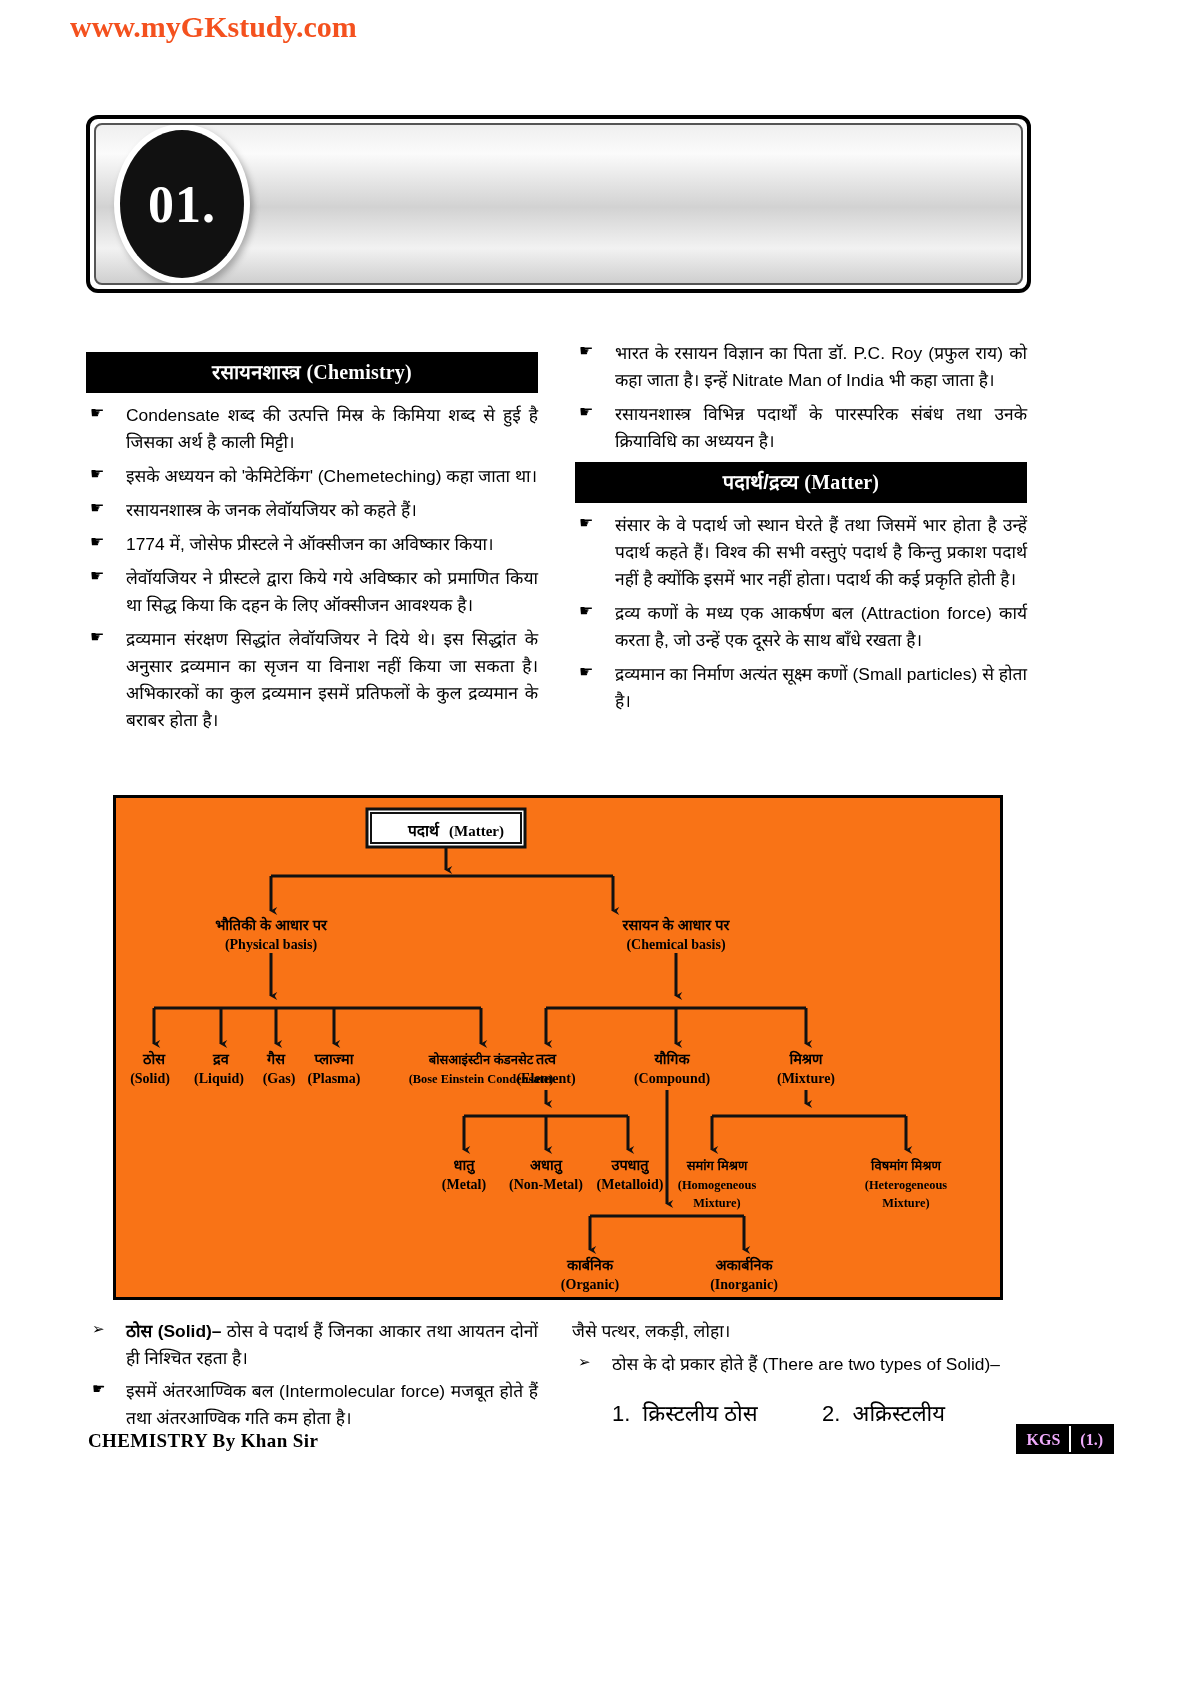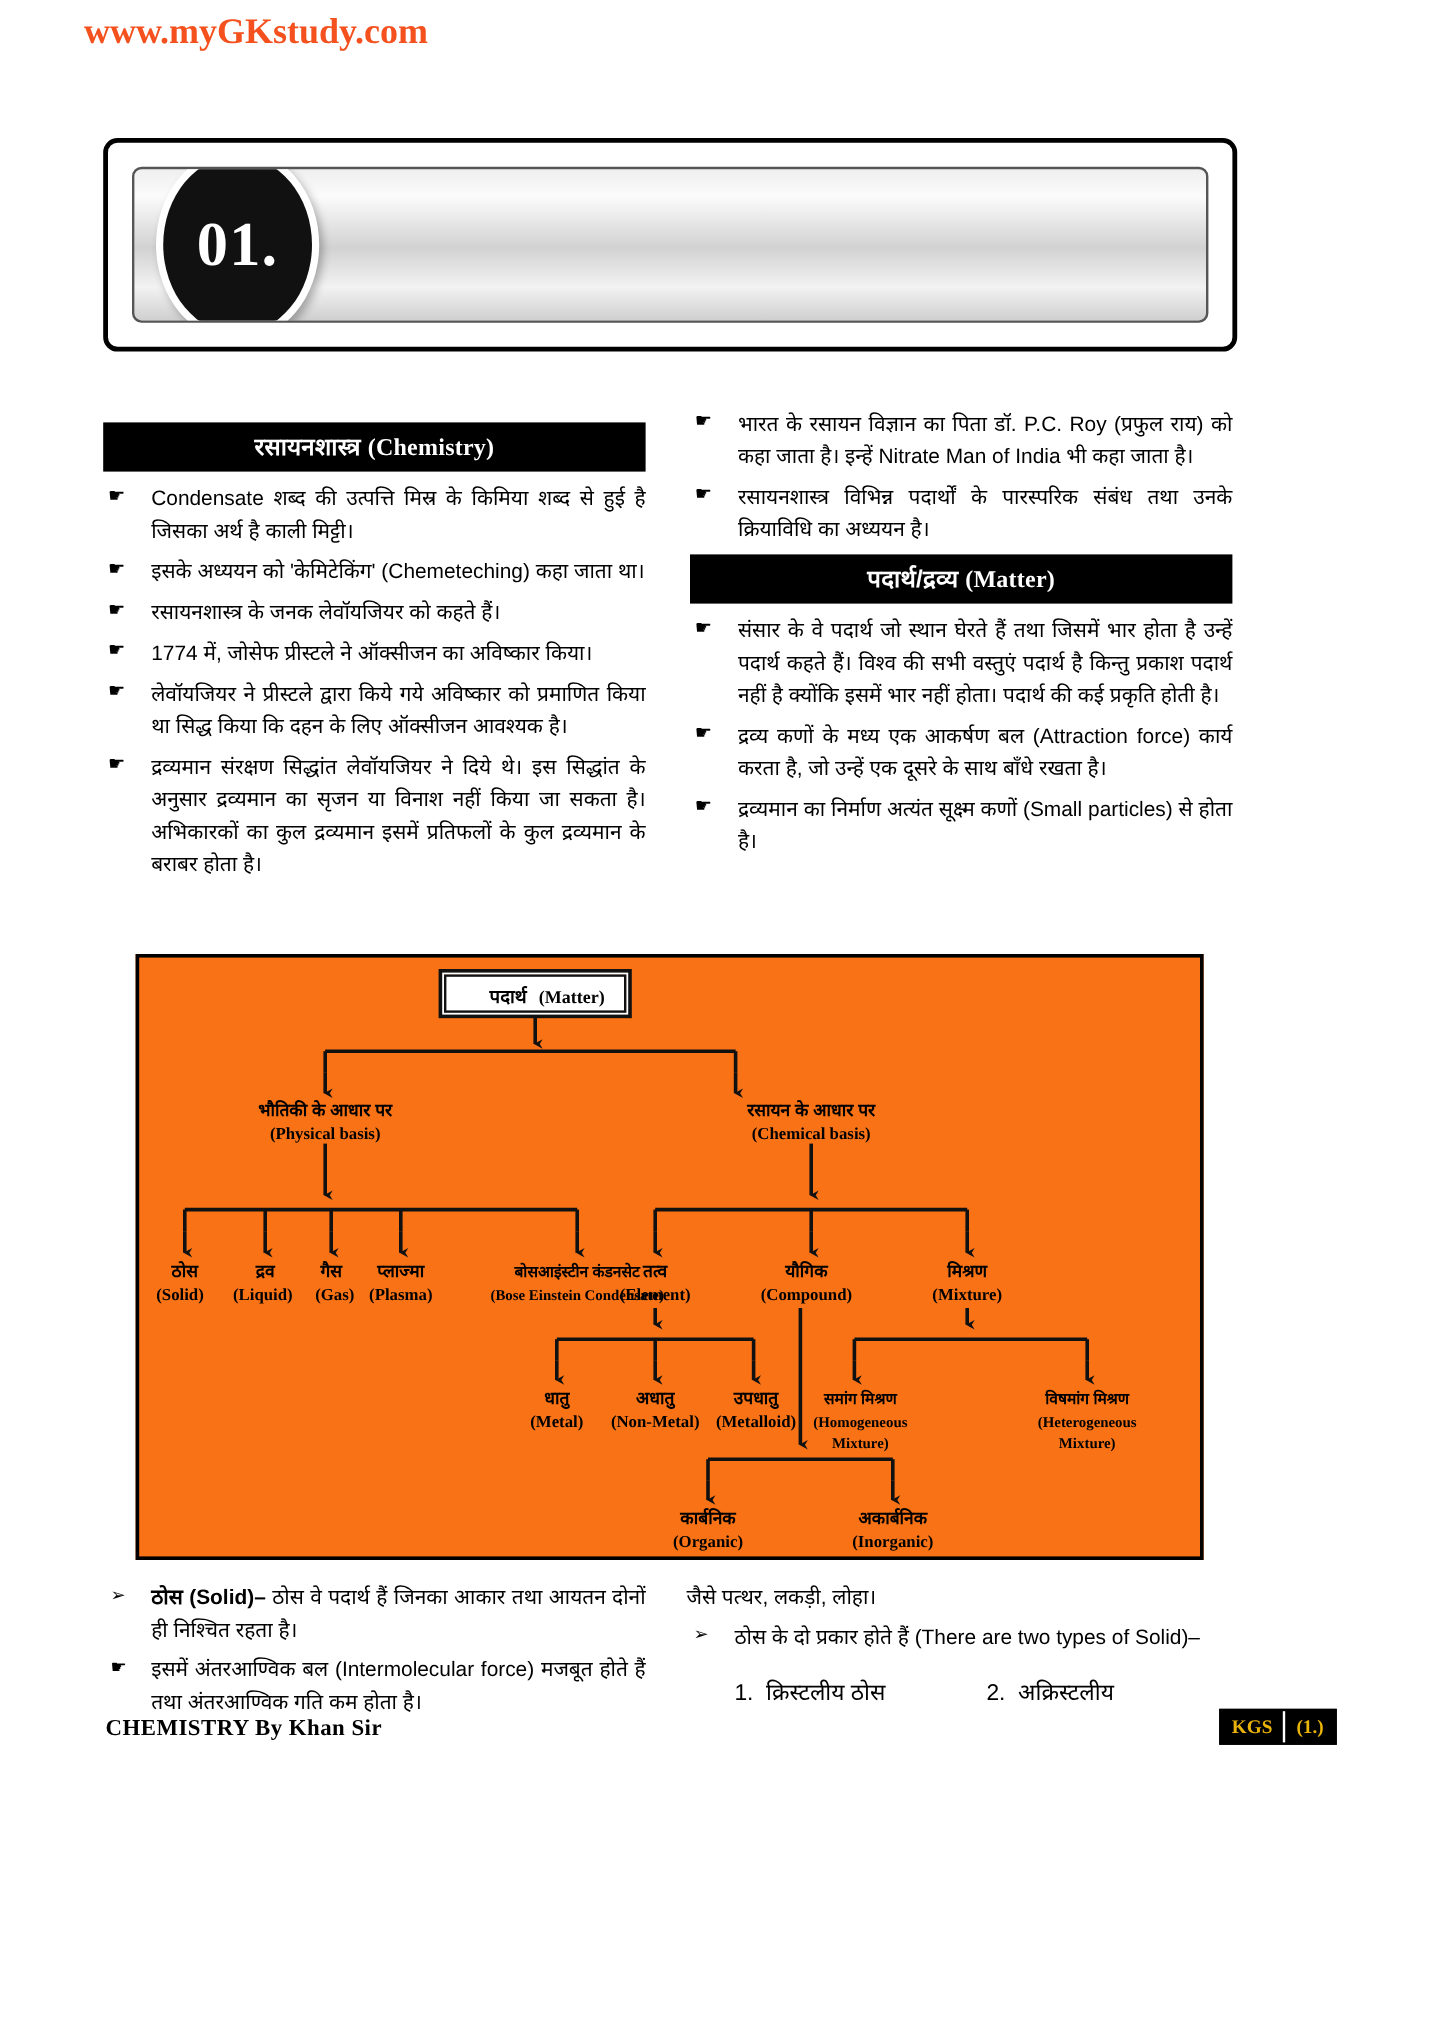--- a/index.html
+++ b/index.html
@@ -30,21 +30,21 @@
 
   
   .banner-wrap {
     position: absolute;
     left: 86px;
     top: 115px;
     width: 945px;
     height: 178px;
     border: 4px solid #000;
     border-radius: 12px;
-    padding: 20px;
+    padding: 4px;
     box-sizing: border-box;
     background: #fff;
   }
   .banner {
     width: 100%;
     height: 100%;
     border: 2px solid #555;
     border-radius: 8px;
     box-sizing: border-box;
     background: linear-gradient(180deg, #efefef 0%, #fbfbfb 18%, #d2d2d2 52%, #f2f2f2 78%, #cfcfcf 100%);
@@ -185,21 +185,21 @@
     font-family: "Liberation Sans", "DejaVu Sans", sans-serif;
   }
   .bcol li .marker {
     position: absolute; left: 6px; top: 2px; font-size: 15px; line-height: 1.3;
     font-family: "DejaVu Sans", sans-serif;
   }
   .plain { padding-left: 0 !important; }
   .types-row {
     display: flex;
     margin-top: 19px;
-    font-size: 19px;
+    font-size: 22px;
     font-family: "Liberation Sans", "DejaVu Sans", sans-serif;
   }
   .types-row span:first-child { width: 210px; }
 
   
   .footer-left {
     position: absolute;
     left: 88px;
     top: 1430px;
     font-size: 19px;
@@ -208,21 +208,21 @@
     letter-spacing: 0.4px;
   }
   .footer-right {
     position: absolute;
     right: 86px;
     top: 1424px;
     display: flex;
     align-items: stretch;
     border: 2px solid #000;
     background: #000;
-    color: #eab308;
+    color: #f0abfc;
     height: 26px;
   }
   .footer-right .kgs {
     padding: 2px 9px 0;
     font-size: 16px;
     font-weight: 700;
     font-family: "Liberation Serif", "DejaVu Serif", serif;
     display: flex; align-items: center;
   }
   .footer-right .sep { width: 2px; background: #fff; }

